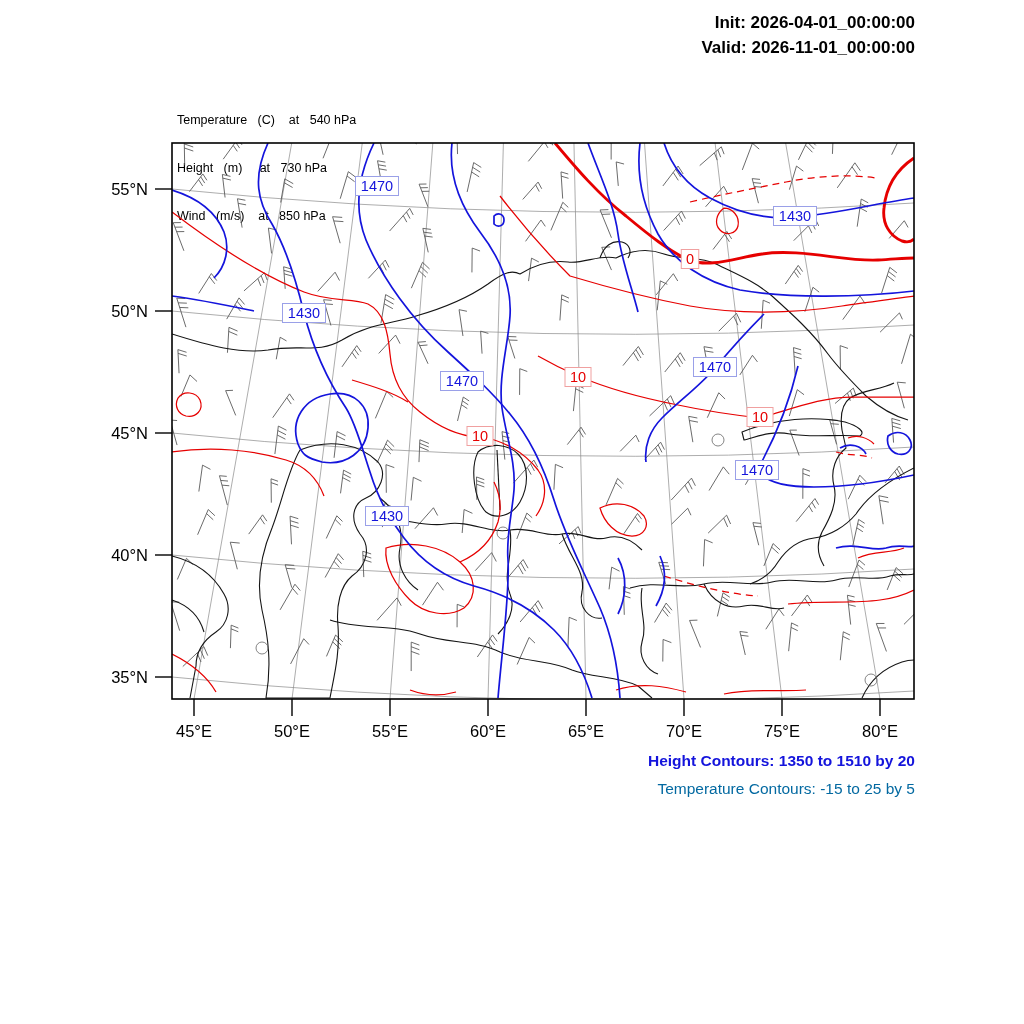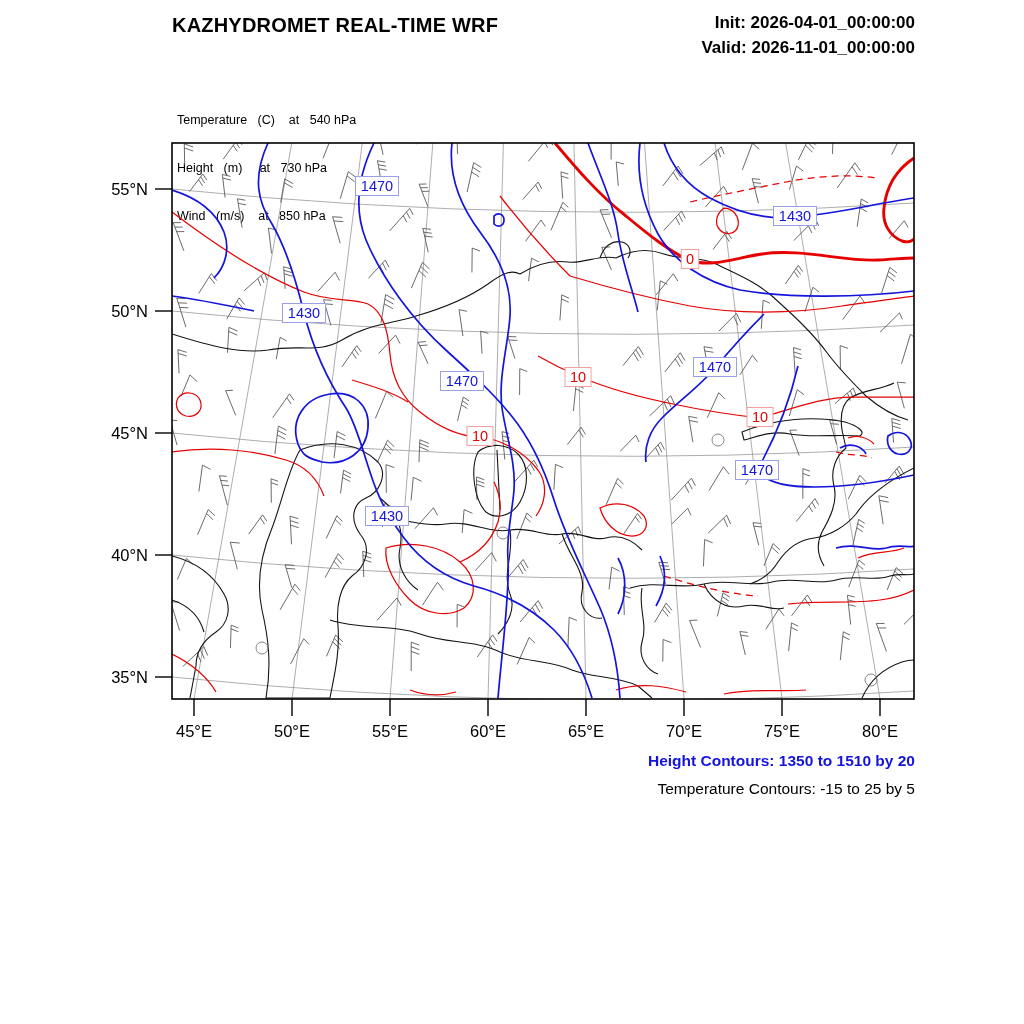--- a/index.html
+++ b/index.html
@@ -11,21 +11,20 @@
   .footer-line{position:absolute;right:109px;text-align:right;font-size:15.5px;}
   .f-height{top:752px;}
   .f-temp{top:780px;}
   svg{position:absolute;left:0;top:0;}
 </style>
 </head>
 <body>
 
 <div class="page">
 
-  <div class="title">KAZHYDROMET REAL-TIME WRF</div>
 
   <div class="runinfo">
     <div>Init: 2026-04-01_00:00:00</div>
     <div>Valid: 2026-11-01_00:00:00</div>
   </div>
 
   <div class="params">
     <div>Temperature   (C)    at   540 hPa</div>
     <div>Height   (m)     at   730 hPa</div>
     <div>Wind   (m/s)    at   850 hPa</div>
@@ -732,15 +731,15 @@
         <line x1="684" y1="699" x2="684" y2="716" stroke="#000" stroke-width="1.4"></line>
         <text x="684" y="737" text-anchor="middle" fill="#000" font-size="16.5px" font-family="&quot;Liberation Sans&quot;,&quot;DejaVu Sans&quot;,sans-serif">70°E</text>
         <line x1="782" y1="699" x2="782" y2="716" stroke="#000" stroke-width="1.4"></line>
         <text x="782" y="737" text-anchor="middle" fill="#000" font-size="16.5px" font-family="&quot;Liberation Sans&quot;,&quot;DejaVu Sans&quot;,sans-serif">75°E</text>
         <line x1="880" y1="699" x2="880" y2="716" stroke="#000" stroke-width="1.4"></line>
         <text x="880" y="737" text-anchor="middle" fill="#000" font-size="16.5px" font-family="&quot;Liberation Sans&quot;,&quot;DejaVu Sans&quot;,sans-serif">80°E</text>
       </g>
     </svg>
 
   <div class="footer-line f-height" style="color: rgb(20, 20, 220); font-weight: bold;">Height Contours: 1350 to 1510 by 20</div>
-  <div class="footer-line f-temp" style="color: #000000;">Temperature Contours: -15 to 25 by 5</div>
+  <div class="footer-line f-temp" style="color: #0369a1;">Temperature Contours: -15 to 25 by 5</div>
 
 </div>
 
 </body></html>

